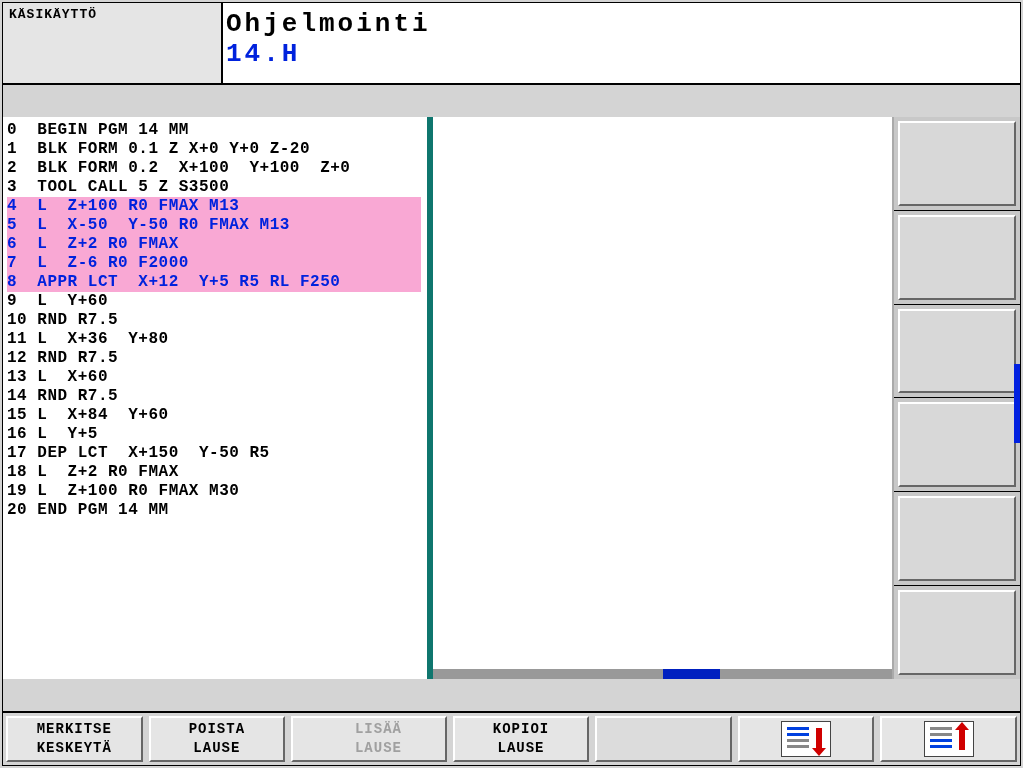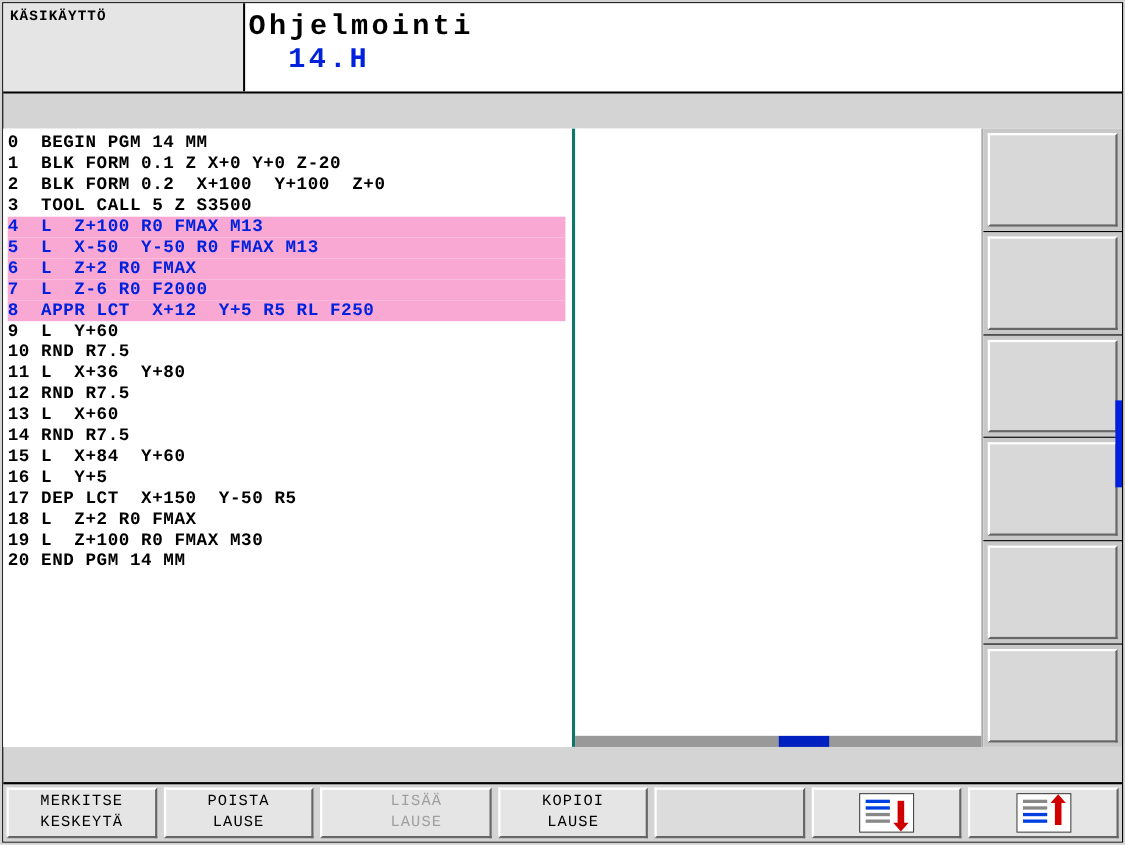--- a/index.html
+++ b/index.html
@@ -22,34 +22,34 @@
   .header-left {
     width: 220px; background: #e5e5e5;
     border-right: 2px solid #000;
     padding: 4px 6px;
     font-size: 13px; font-weight: bold; letter-spacing: 1px;
   }
   .header-right {
     flex:1; background:#fff; padding: 6px 3px;
   }
   .title-line { font-size: 26px; font-weight: bold; letter-spacing: 3px; }
-  .file-line { font-size: 26px; font-weight: bold; letter-spacing: 3px; color:#0022dd;margin-left:36px; }
+  .file-line { font-size: 26px; font-weight: bold; letter-spacing: 3px; color:#0022dd; }
 
   .middle {
     flex:1; display:flex; background:#fff; position:relative;
   }
   .editor-zone {
     flex:1; background:#fff; position:relative; border-right: 2px solid #aaa;
     display:flex;
   }
   .code-col {
-    width: 520px; padding: 4px 6px 4px 4px;
+    width: 430px; padding: 4px 6px 4px 4px;
     font-size: 16px; font-weight: bold; letter-spacing: 0.5px;
     line-height: 19px; white-space: pre;
-    border-right: 3px solid #0f766e;
+    border-right: 6px solid #0f766e;
   }
   .code-line { display:block; }
   .hl { background:#f9a8d4; color:#0022dd; }
   .preview-col { flex:1; background:#fff; position:relative; }
   .ruler {
     position:absolute; left:0; right:0; bottom:0; height:10px;
     background:#a0a0a0; display:flex;
   }
   .ruler .seg { height:100%; }
   .ruler .blue { background:#0020c0; }
@@ -70,21 +70,21 @@
   }
 
   .bottom {
     height: 54px; display:flex; background:#d4d4d4; border-top:2px solid #000;
   }
   .btn {
     flex:1; margin:3px; background:#e5e5e5;
     border-top:2px solid #fff; border-left:2px solid #fff;
     border-right:2px solid #666; border-bottom:2px solid #666;
     display:flex; flex-direction:column; align-items:center; justify-content:center;
-    font-size:14px; font-weight:normal; letter-spacing:1px; text-align:center;
+    font-size:14px; font-weight:bold; letter-spacing:1px; text-align:center;
     line-height:1.35;
   }
   .btn.disabled { color:#a0a0a0;padding-left:19px; }
   .btn.empty { background:#dcdcdc; }
   .iconbox {
     width:50px; height:36px; border:1px solid #444; background:#fff; position:relative;
   }
   .iconbox .lines { position:absolute; left:5px; top:5px; }
   .iconbox .lines div { width:22px; height:3px; background:#0040e0; margin-bottom:3px; }
   .iconbox .lines div.g { background:#888; }

